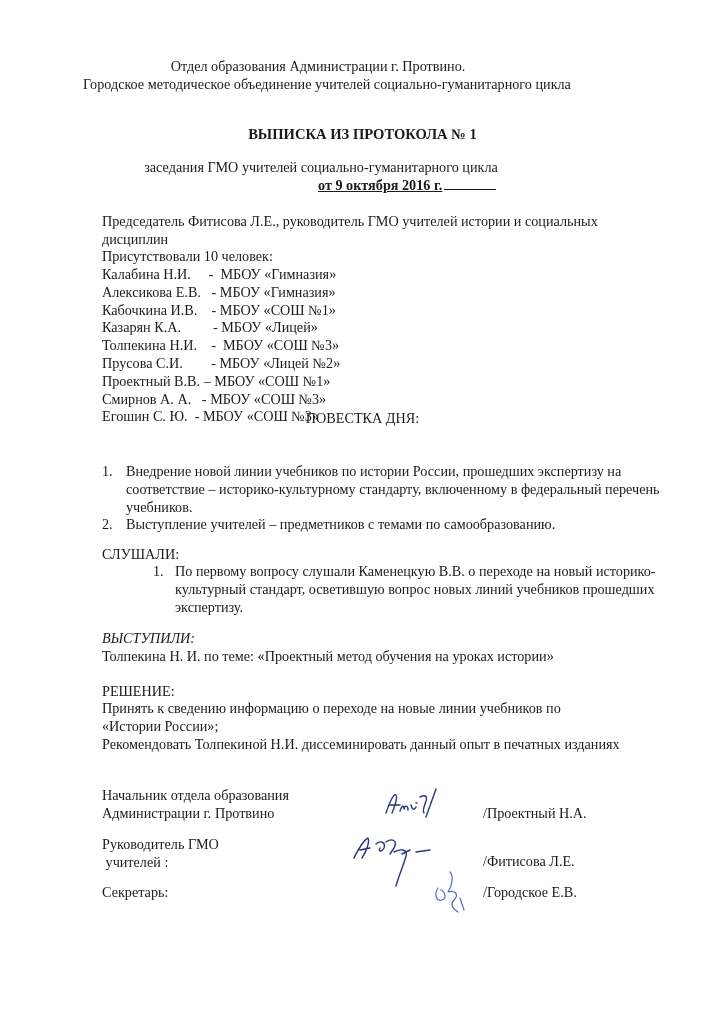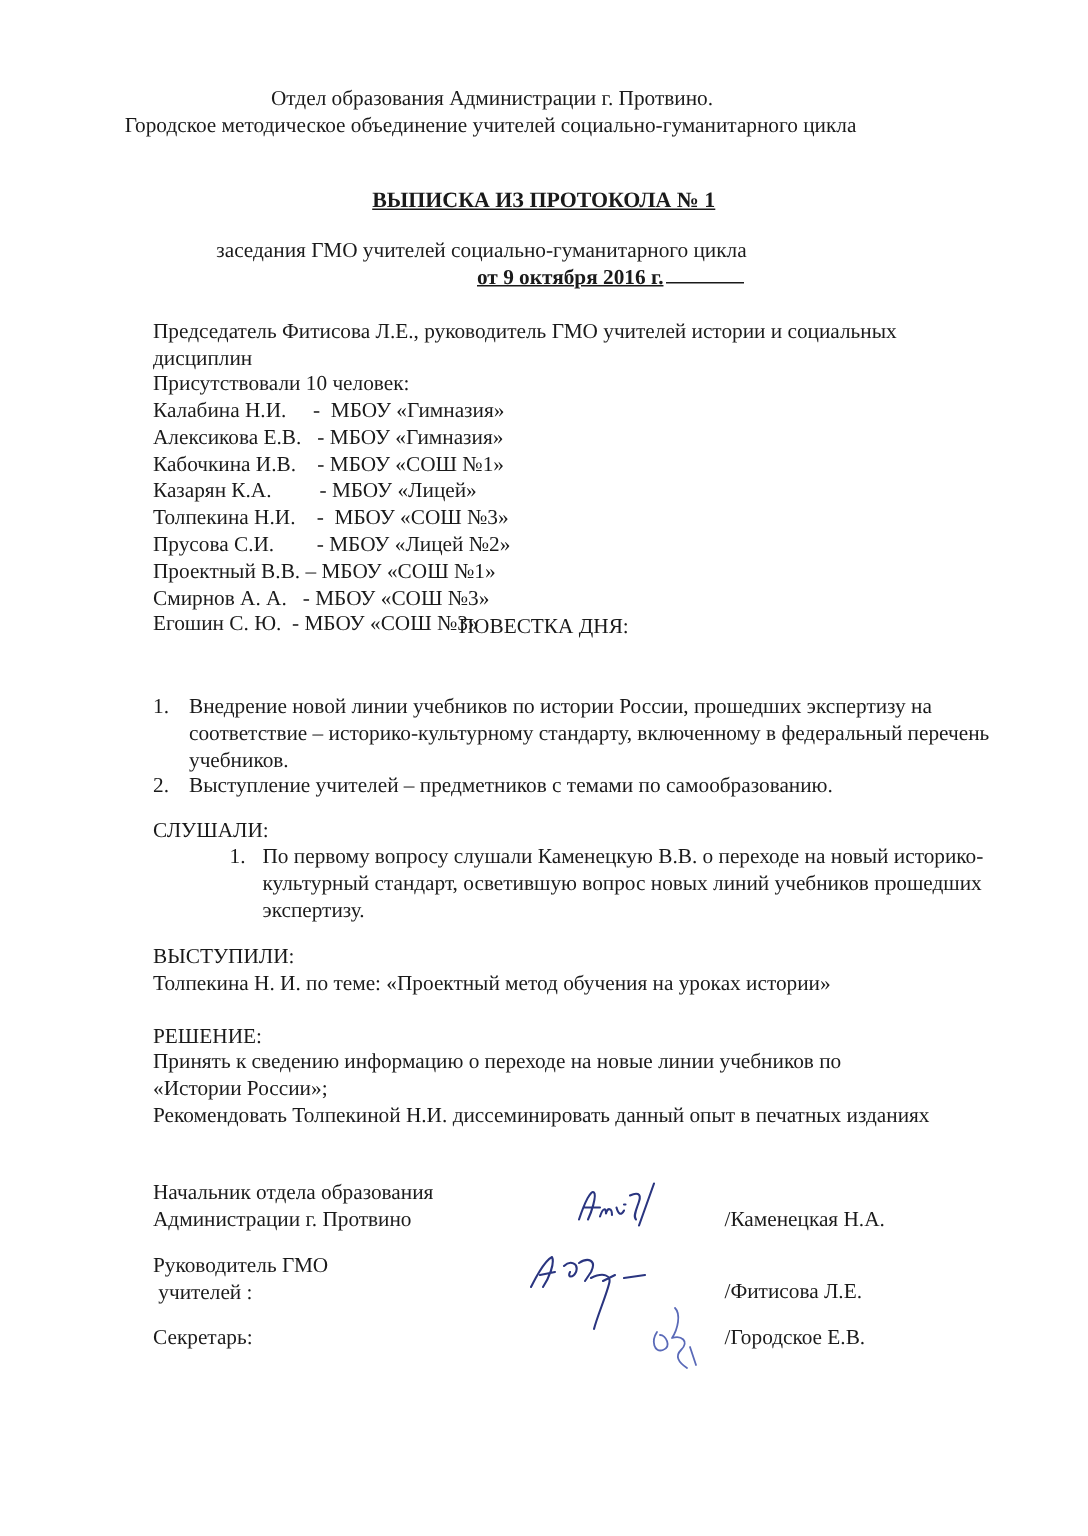--- a/index.html
+++ b/index.html
@@ -4,37 +4,37 @@
 <style>
   html, body { margin: 0; padding: 0; }
   body {
     width: 725px; height: 1024px; background: #ffffff; position: relative; overflow: hidden;
     font-family: "Liberation Serif", "DejaVu Serif", serif; color: #1a1a1a; font-size: 14.2px; line-height: 17.8px;
   }
   .abs { position: absolute; white-space: nowrap; }
   .center { text-align: center; }
   .bold { font-weight: bold; }
   .under { text-decoration: underline; }
-  .hdr1 { left: 0; width: 636px; top: 58px; margin-left: 10px; }
+  .hdr1 { left: 0; width: 636px; top: 58px; }
   .hdr2 { left: 0; width: 654px; top: 76px; }
-  .title { left: 0; width: 725px; top: 126px; font-size: 14.6px; text-decoration: underline; }
+  .title { left: 0; width: 725px; top: 126px; font-size: 14.6px; }
   .subtitle { left: 0; width: 642px; top: 159px; }
   .date { left: 318px; top: 177px; }
   .date .fill { display: inline-block; width: 52px; border-bottom: 1.4px solid #1a1a1a; vertical-align: baseline; margin-left: 2px; }
   .chair { left: 102px; top: 213px; width: 540px; white-space: normal; }
   .present { left: 102px; top: 248px; }
   .attendees { left: 102px; top: 266px; }
   .att-row { height: 17.8px; white-space: pre; }
   .agenda-title { left: 0; width: 725px; top: 410px; }
   .agenda { left: 102px; top: 463px; width: 560px; }
   .li { position: relative; padding-left: 24px; white-space: normal; }
   .li .num { position: absolute; left: 0; top: 0; }
   .listen-h { left: 102px; top: 546px; }
   .listen { left: 153px; top: 563px; width: 520px; }
-  .spoke-h { left: 102px; top: 630px; }
+  .spoke-h { left: 102px; top: 630px; font-style: italic; }
   .spoke { left: 102px; top: 648px; }
   .dec-h { left: 102px; top: 683px; }
   .dec { left: 102px; top: 700px; width: 600px; white-space: normal; }
   .sig-left { left: 102px; }
   .sig-right { left: 483px; }
   .sig { position: absolute; }
 </style>
 </head>
 <body>
 
@@ -77,21 +77,21 @@
 <div class="abs dec-h">РЕШЕНИЕ:</div>
 <div class="abs dec">
   <div style="width:520px">Принять к сведению информацию о переходе на новые линии учебников по «Истории России»;</div>
   <div style="white-space:nowrap">Рекомендовать Толпекиной Н.И.  диссеминировать данный опыт в печатных изданиях</div>
 </div>
 
 <div class="abs sig-left" style="top:787px">
   <div>Начальник отдела образования</div>
   <div>Администрации г. Протвино</div>
 </div>
-<div class="abs sig-right" style="top:805px">/Каменецкая  Н.А.</div>
+<div class="abs sig-right" style="top:805px">/Проектный  Н.А.</div>
 
 <div class="abs sig-left" style="top:836px">
   <div>Руководитель ГМО</div>
   <div style="white-space:pre"> учителей :</div>
 </div>
 <div class="abs sig-right" style="top:853px">/Фитисова Л.Е.</div>
 
 <div class="abs sig-left" style="top:884px">Секретарь:</div>
 <div class="abs sig-right" style="top:884px">/Городское Е.В.</div>
 

